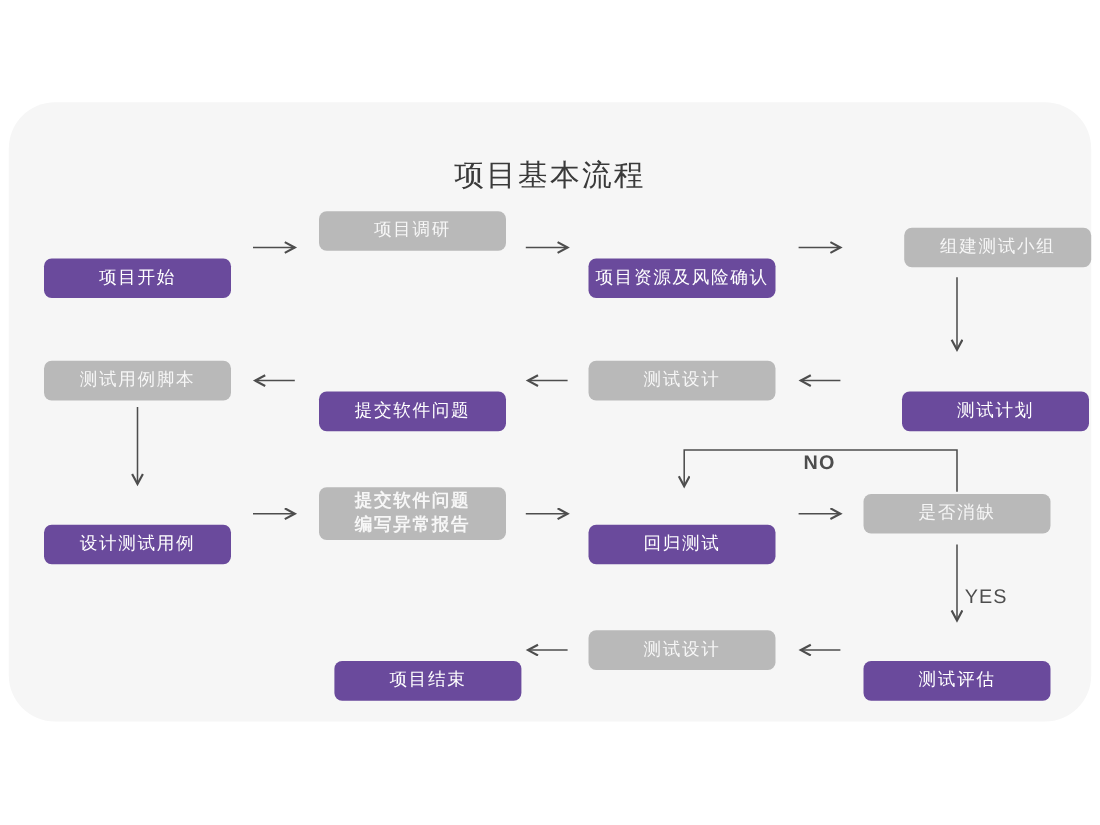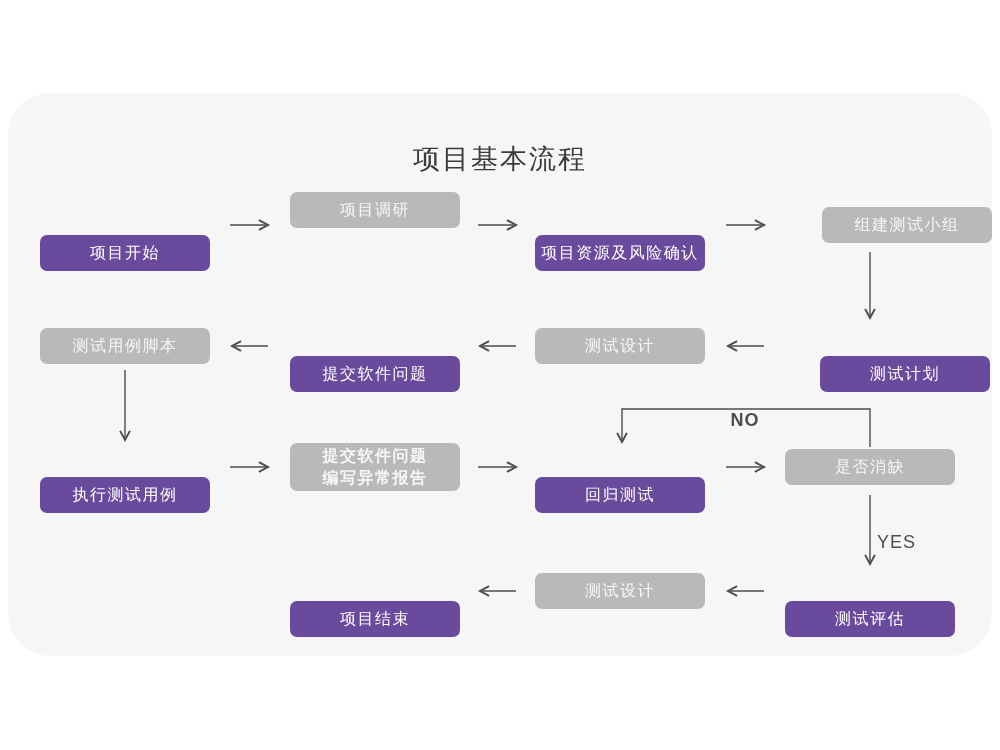--- a/index.html
+++ b/index.html
@@ -129,21 +129,21 @@
 <div class="node purple" style="left:40px;top:207px">项目开始</div>
 <div class="node gray" style="left:290px;top:192px">项目调研</div>
 <div class="node purple" style="left:535px;top:207px">项目资源及风险确认</div>
 <div class="node gray" style="left:822px;top:207px">组建测试小组</div>
 
 <div class="node purple" style="left:820px;top:328px">测试计划</div>
 <div class="node gray" style="left:535px;top:328px">测试设计</div>
 <div class="node purple" style="left:290px;top:328px">提交软件问题</div>
 <div class="node gray" style="left:40px;top:328px">测试用例脚本</div>
 
-<div class="node purple" style="left:40px;top:449px">执行测试用例</div>
+<div class="node purple" style="left:40px;top:449px">设计测试用例</div>
 <div class="node gray tall" style="left:290px;top:443px">提交软件问题
 编写异常报告</div>
 <div class="node purple" style="left:535px;top:449px">回归测试</div>
 <div class="node gray" style="left:785px;top:449px">是否消缺</div>
 
 <div class="node purple" style="left:785px;top:573px">测试评估</div>
 <div class="node gray" style="left:535px;top:573px">测试设计</div>
-<div class="node purple" style="left:290px;top:573px">项目结束</div>
+<div class="node purple" style="left:304px;top:573px">项目结束</div>
 
 </body></html>

